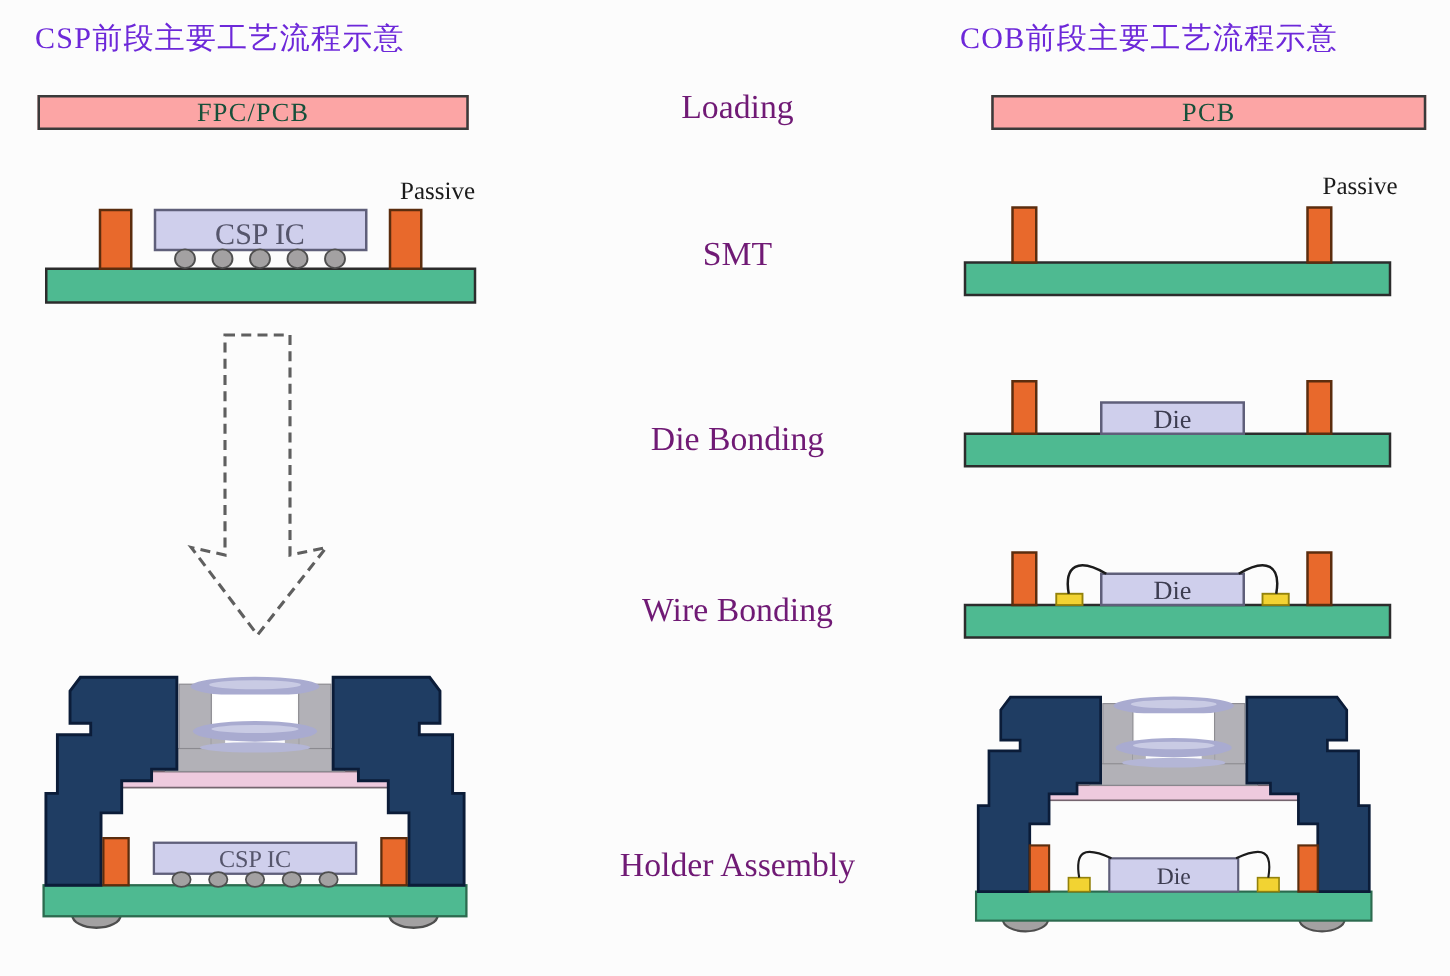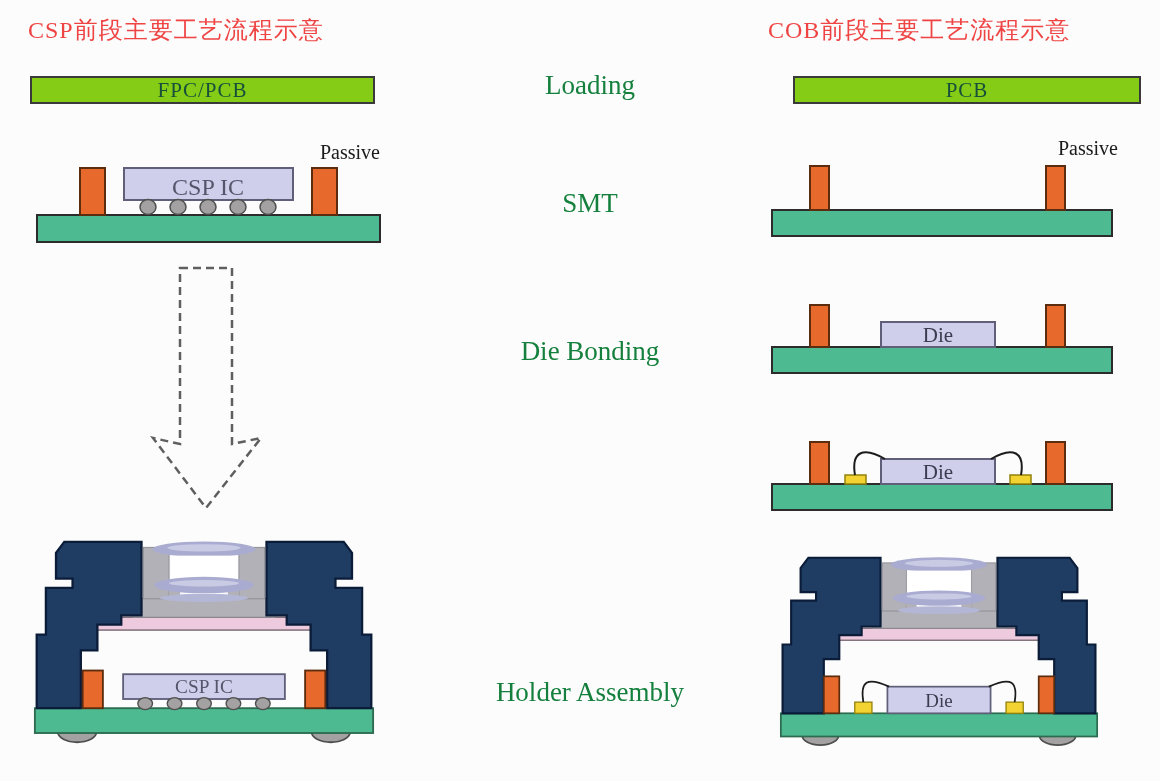--- a/index.html
+++ b/index.html
@@ -1,26 +1,26 @@
 <!DOCTYPE html>
 <html><head>
 <meta charset="utf-8">
 <style>
   html,body{margin:0;padding:0;background:#ffffff;}
   #canvas{
     position:relative;width:1160px;height:781px;background:#fcfcfc;
     font-family:"Liberation Serif","DejaVu Serif",serif;overflow:hidden;
   }
   .abs{position:absolute;}
-  .title{font-size:24px;color:#ef4444;letter-spacing:1px;white-space:nowrap;}
+  .title{font-size:24px;color:#6d28d9;letter-spacing:1px;white-space:nowrap;}
   .board-bar{
-    height:24px;border:2px solid #3a3a3a;background:#84cc16;
+    height:24px;border:2px solid #3a3a3a;background:#fca5a5;
     text-align:center;line-height:24px;font-size:21px;color:#17503a;letter-spacing:1px;
   }
-  .step-label{width:240px;text-align:center;font-size:27px;color:#15803d;white-space:nowrap;}
+  .step-label{width:240px;text-align:center;font-size:27px;color:#701a75;white-space:nowrap;}
   svg{display:block;}
 </style>
 </head>
 <body>
 
 <div id="canvas">
 
   <div class="abs title" style="left:28px;top:14px;">CSP前段主要工艺流程示意</div>
 
   <div class="abs board-bar" style="left:30px;top:76px;width:341px;">
@@ -80,20 +80,21 @@
       <ellipse cx="190" cy="178" rx="8" ry="6.5" fill="#a3a1a2" stroke="#4f4f4f" stroke-width="1.5"></ellipse>
       <ellipse cx="222" cy="178" rx="8" ry="6.5" fill="#a3a1a2" stroke="#4f4f4f" stroke-width="1.5"></ellipse>
       <ellipse cx="254" cy="178" rx="8" ry="6.5" fill="#a3a1a2" stroke="#4f4f4f" stroke-width="1.5"></ellipse>
     </g>
     <text x="190" y="167" text-anchor="middle" font-size="21" fill="#55556b">CSP IC</text>
   </svg>
 
   <div class="abs step-label" style="left:470px;top:70px;">Loading</div>
   <div class="abs step-label" style="left:470px;top:188px;">SMT</div>
   <div class="abs step-label" style="left:470px;top:336px;">Die Bonding</div>
+  <div class="abs step-label" style="left:470px;top:473px;">Wire Bonding</div>
   <div class="abs step-label" style="left:470px;top:629px;margin-top:48px;">Holder Assembly</div>
 
   <div class="abs title" style="left:768px;top:14px;text-align:right;">COB前段主要工艺流程示意</div>
 
   <div class="abs board-bar" style="left:793px;top:76px;width:344px;">
     <span>PCB</span>
   </div>
 
   <svg class="abs" style="left:763px;top:138px;" width="365" height="100" viewBox="0 0 365 100">
     <text x="325" y="17" text-anchor="middle" font-size="20" fill="#1b1b1b">Passive</text>

